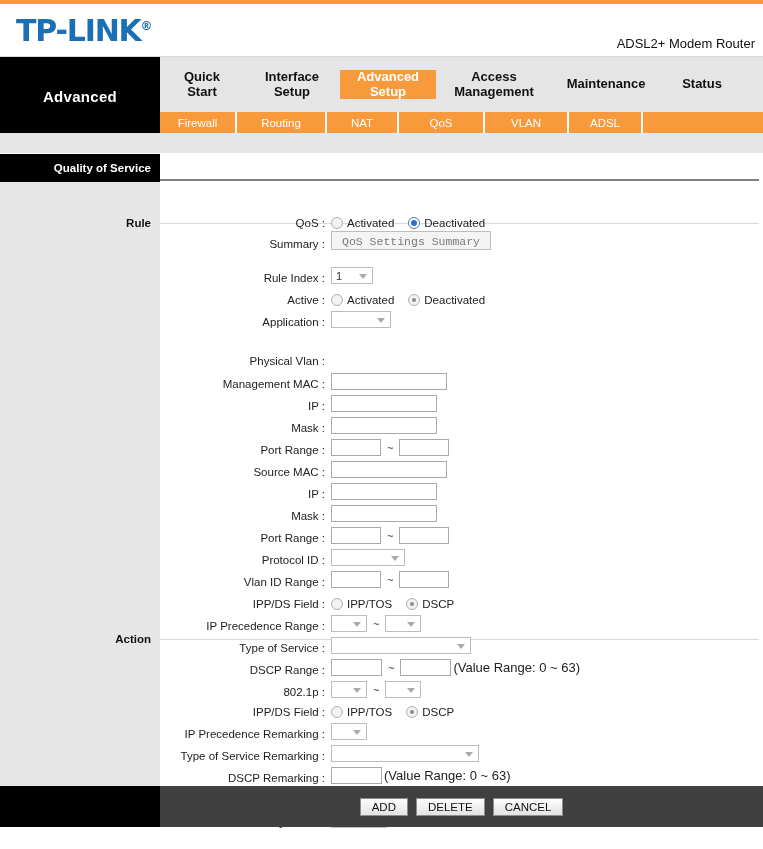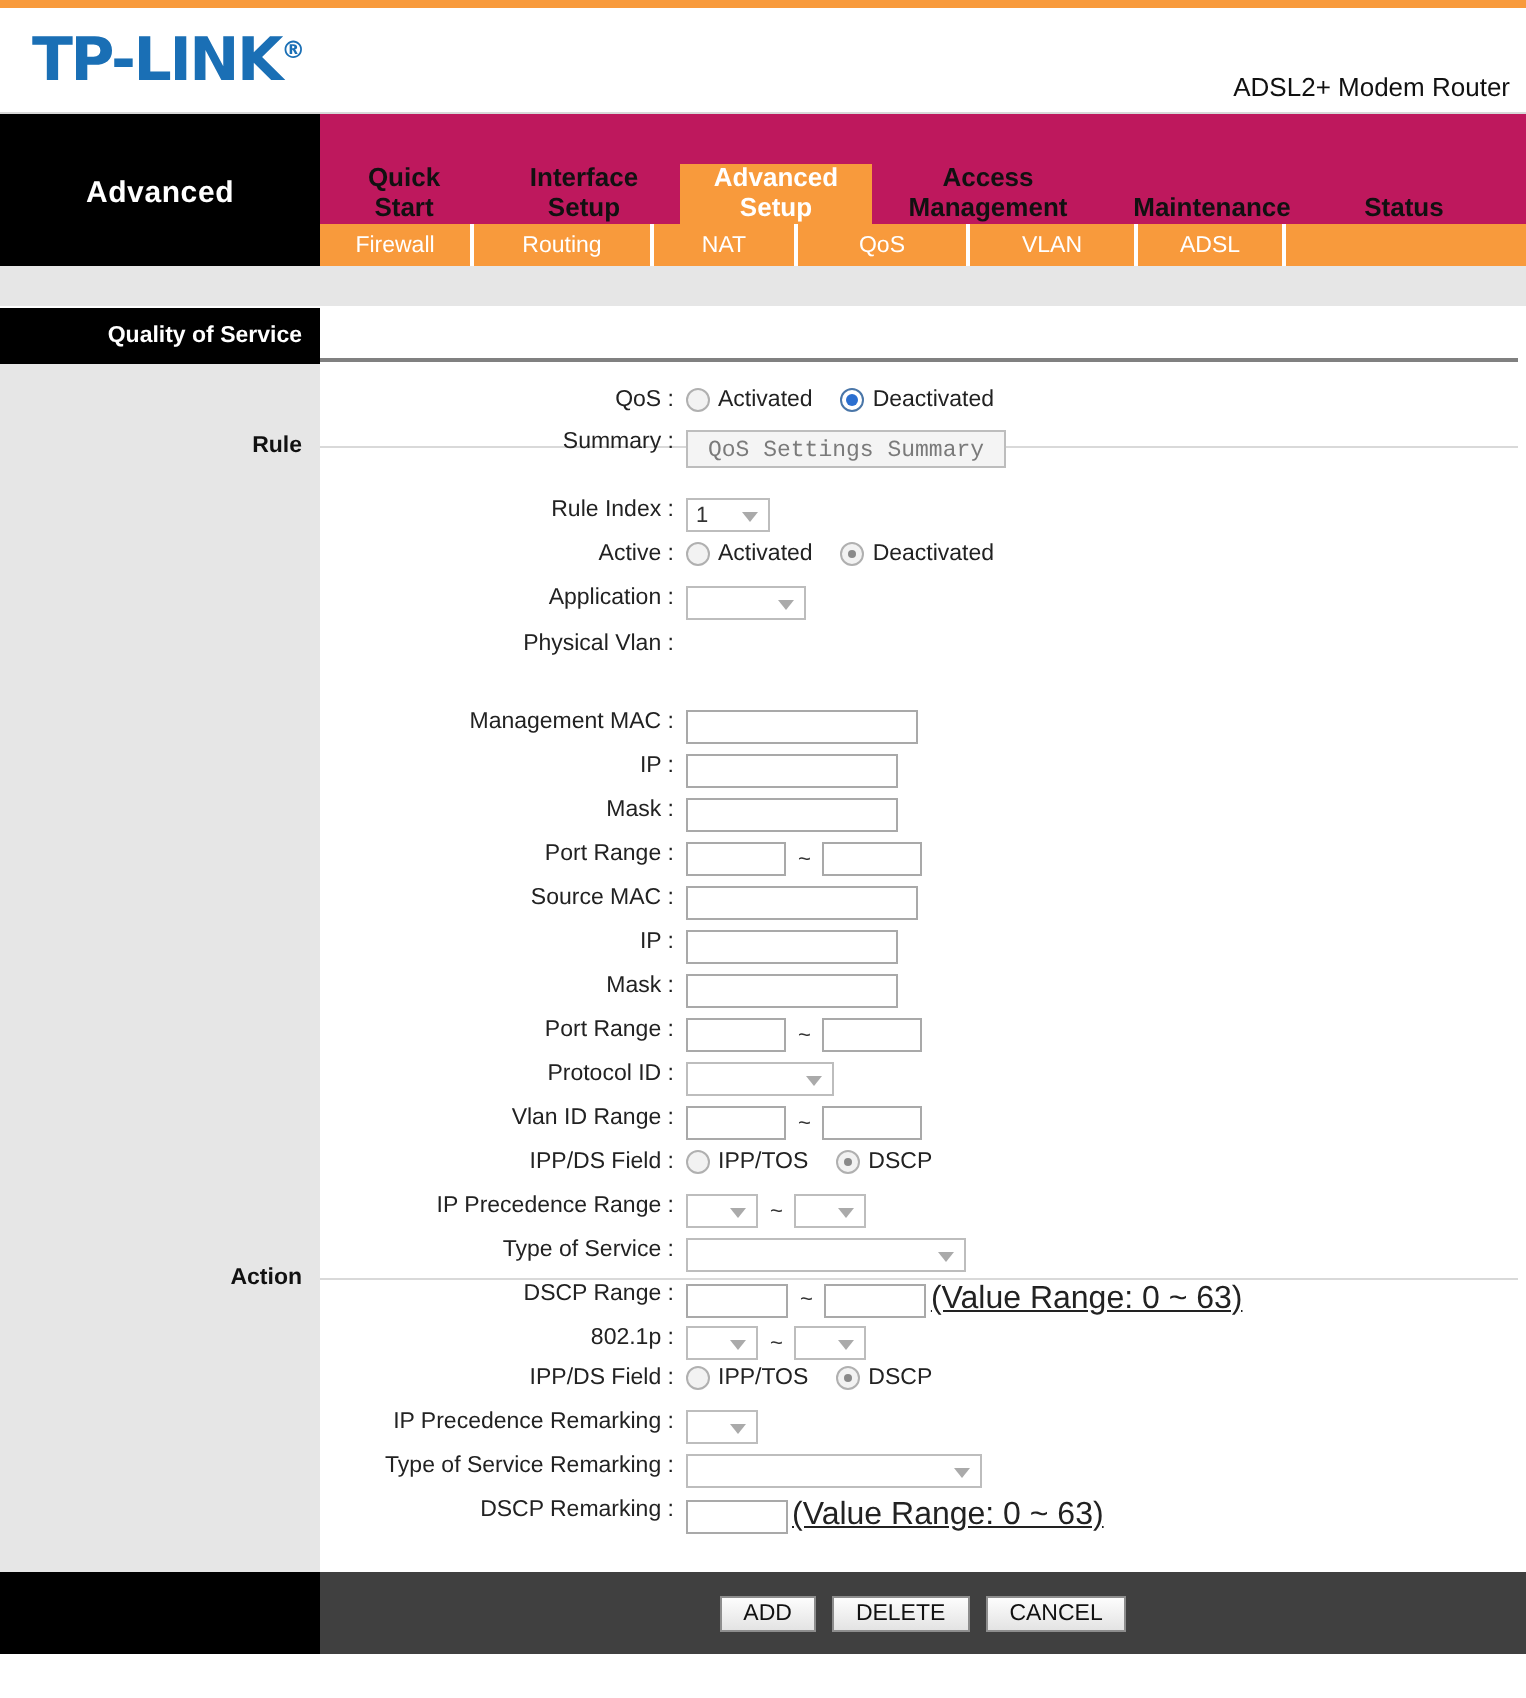--- a/index.html
+++ b/index.html
@@ -75,22 +75,22 @@
     font-size: 15px;
     font-weight: bold;
     letter-spacing: .3px;
   }
   .main-tabs {
     position: absolute;
     left: 160px; top: 0;
     right: 0;
     height: 55px;
     display: flex;
-    align-items: flex-end;
-    background: #be185d;
+    align-items: center;
+    background: #e5e5e5;
   }
   .main-tab {
     flex: 0 0 auto;
     display: flex;
     align-items: center;
     justify-content: center;
     text-align: center;
     font-size: 13px;
     font-weight: bold;
     color: #111111;
@@ -181,25 +181,26 @@
     height: 0;
     border-top: 2px solid #808080;
   }
   .sec-rule.light {
     border-top: 1px solid #d9d9d9;
   }
 
   
   .form-row {
     position: absolute;
-    left: 12px;
-    display: flex;
-    align-items: flex-start;
+    left: 0;
+    display: flex;
+    align-items: flex-end;
     height: 18px;
     white-space: nowrap;
+    margin-top: 17px;
   }
   .f-label {
     width: 165px;
     text-align: right;
     padding-right: 6px;
     font-size: 11.5px;
     color: #222222;
   }
   .f-field {
     display: flex;
@@ -220,24 +221,23 @@
   .w-mac { width: 110px; }
   .w-ip  { width: 100px; }
   .w-port { width: 44px; }
   .w-dscp { width: 45px; }
   .tilde {
     padding: 0 6px;
     font-size: 11px;
     color: #333333;
   }
   .hint {
-    font-size: 16px;
+    font-size: 13px;
     color: #222222;
     margin-left: 2px;
-    text-decoration: underline;
   }
 
   
   .sel {
     position: relative;
     border: 1px solid #bdbdbd;
     background: #ffffff;
     height: 17px;
     box-sizing: border-box;
     display: inline-flex;

